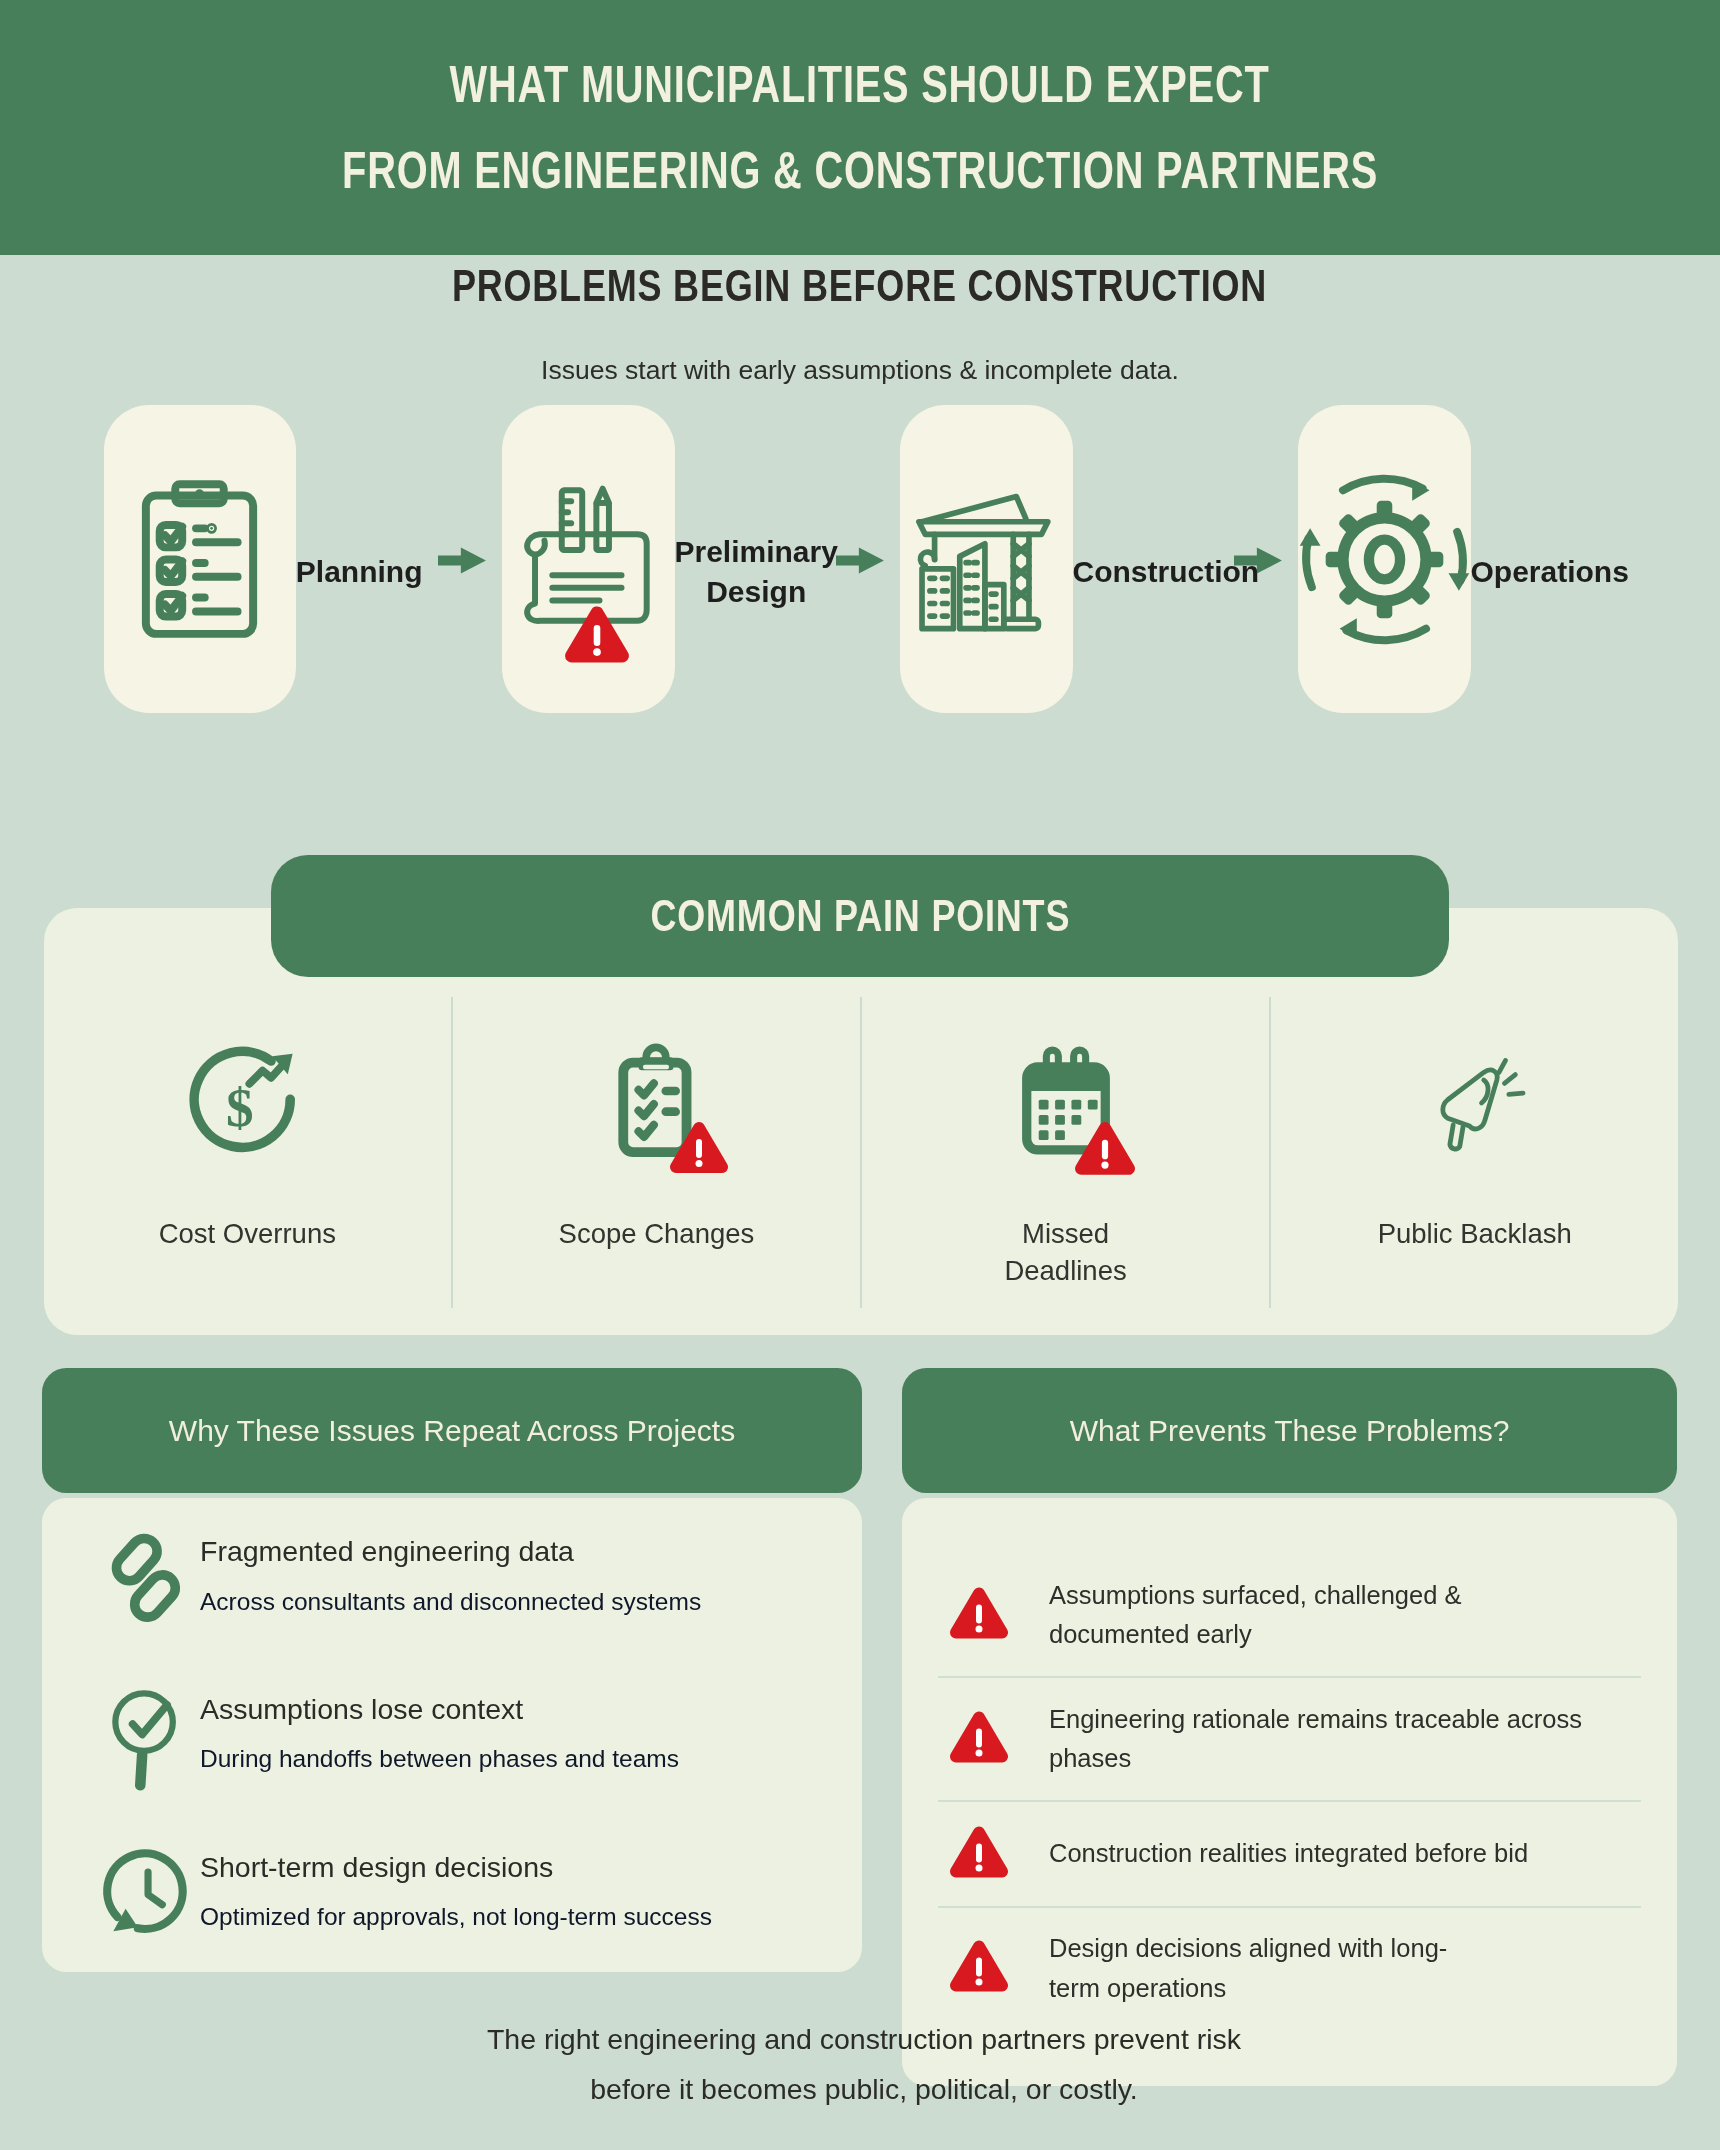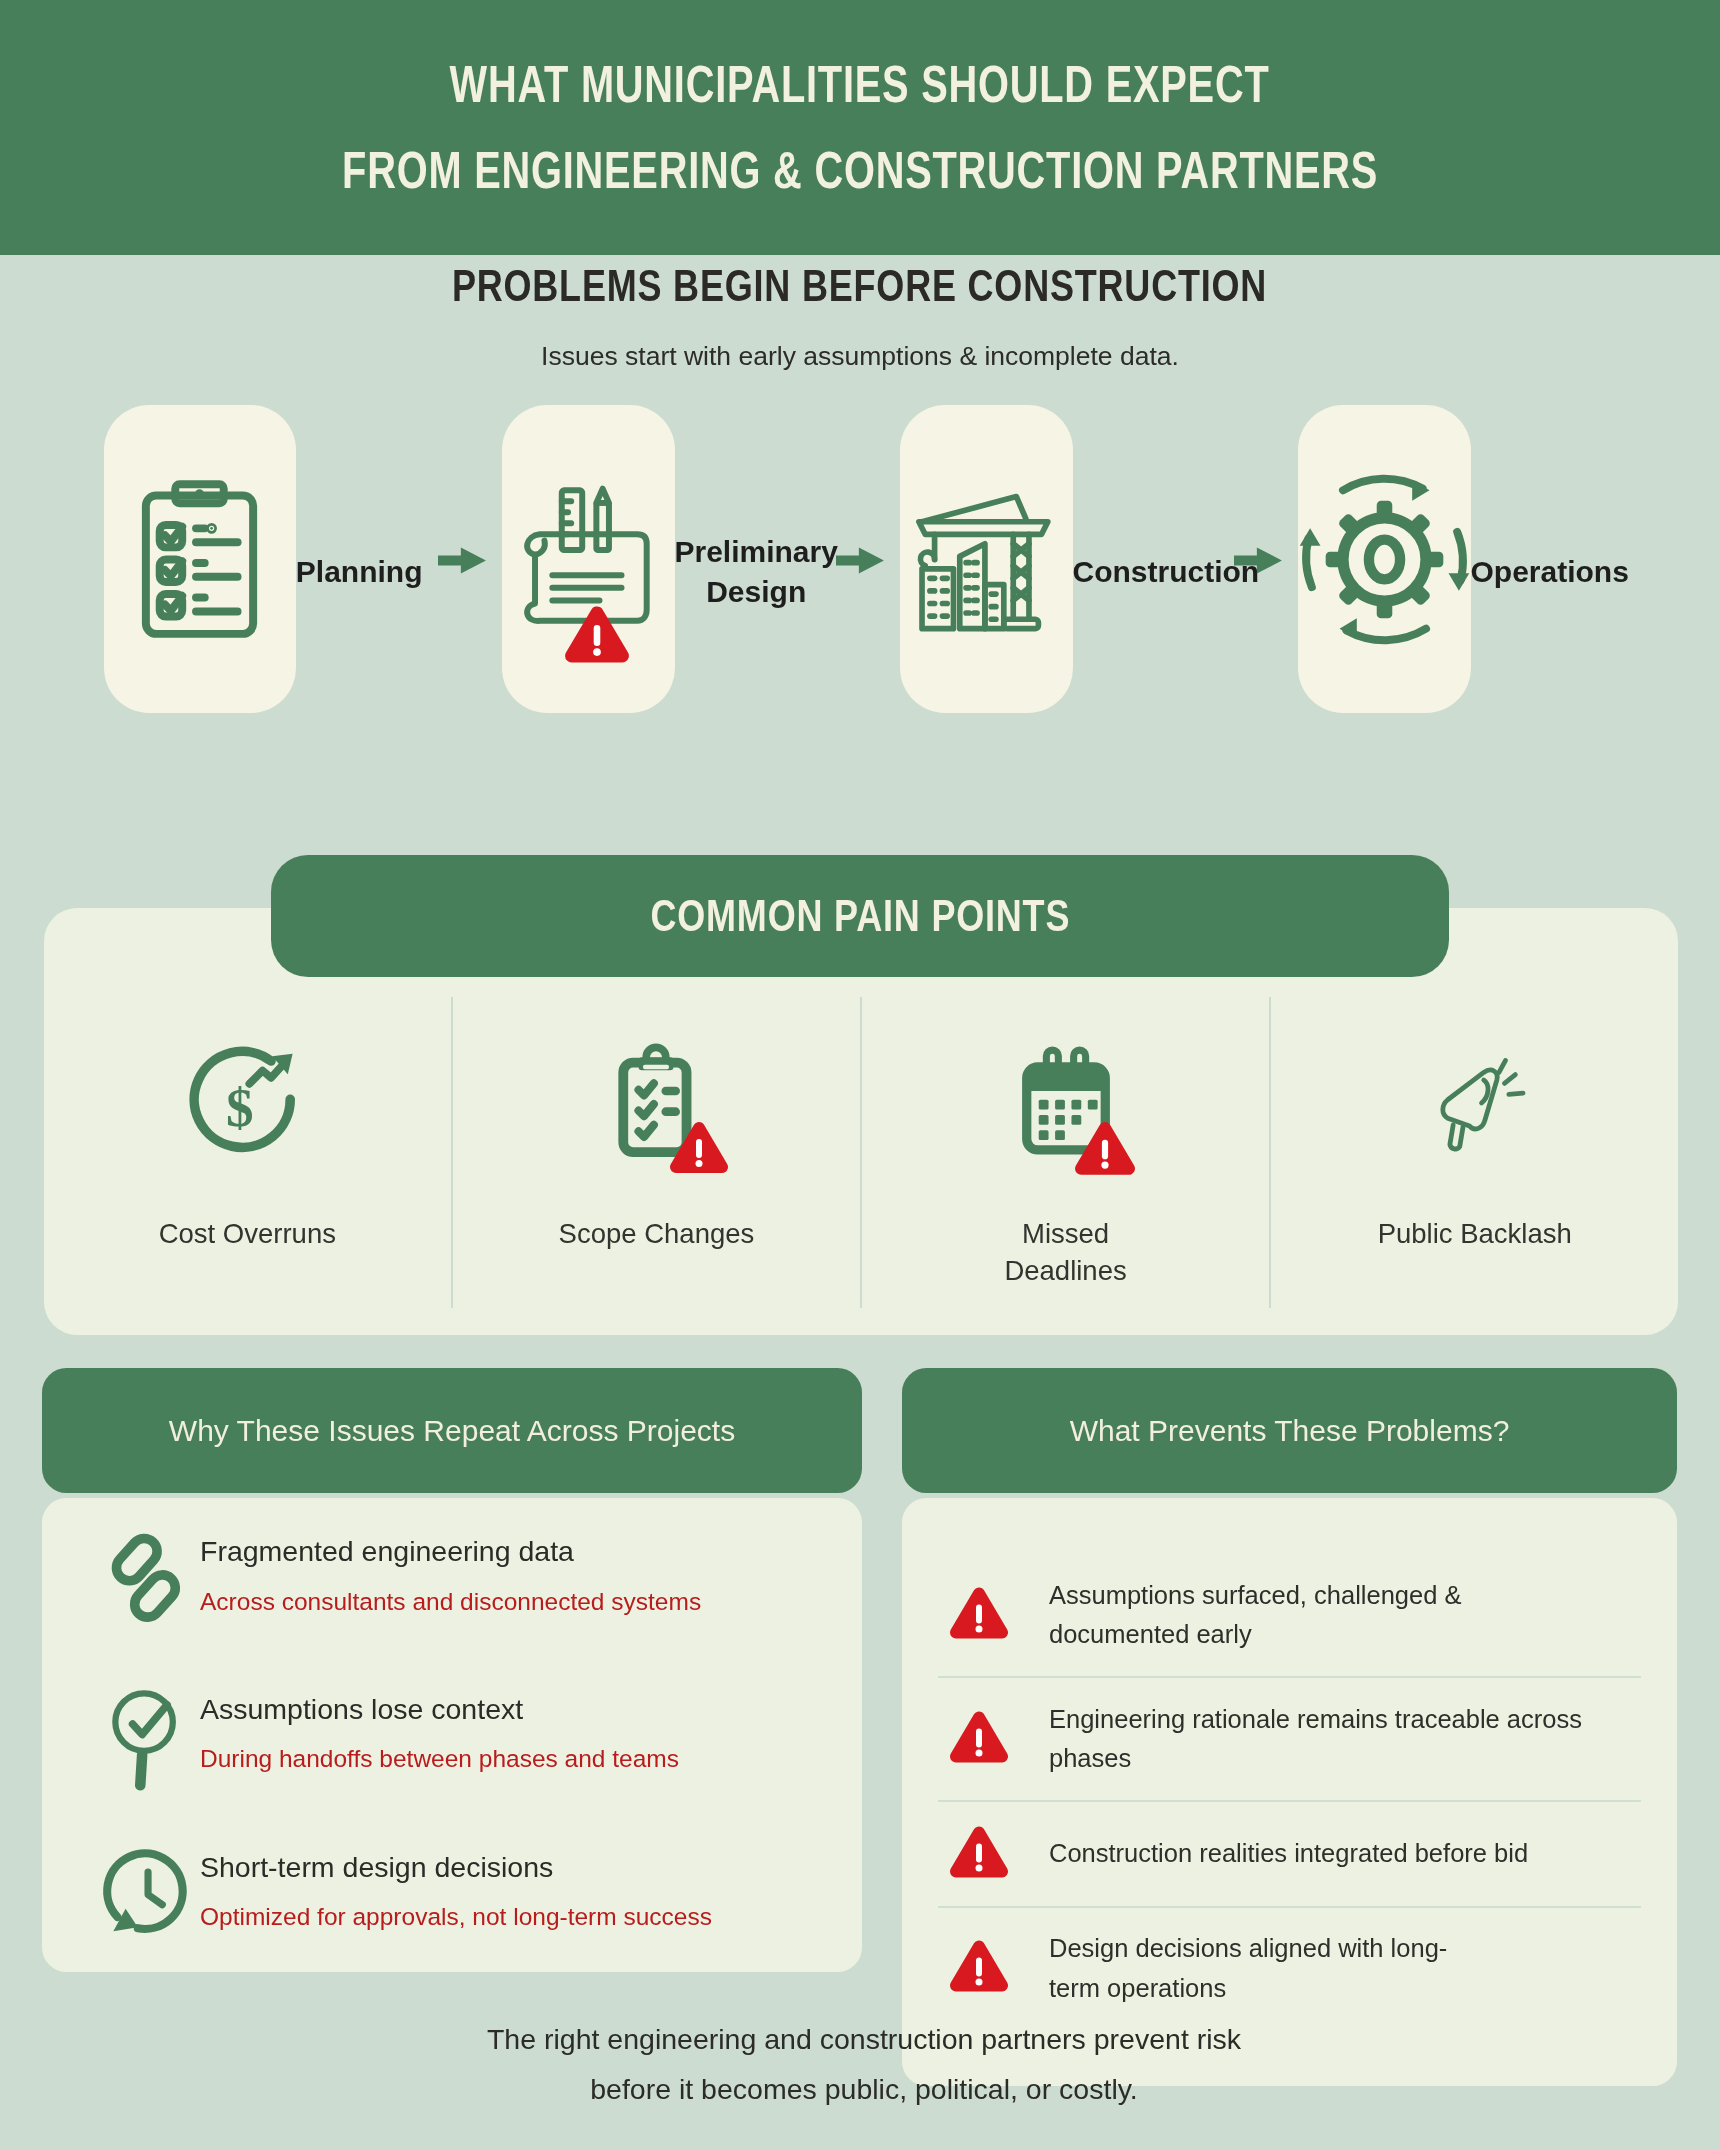--- a/index.html
+++ b/index.html
@@ -16,21 +16,21 @@
   
   .banner {
     position:absolute; left:0; top:0; width:1720px; height:255px;
     background:#487f5b; display:flex; flex-direction:column;
     align-items:center; justify-content:center; gap:26.5px;
   }
   .banner-line { font-size:51px; color:#f2f0df; text-align:center; }
   
   .section-head { position:absolute; left:0; top:260px; width:100%; text-align:center; }
   .section-head .cond { font-size:45px; color:#2b2a27; transform:scaleX(0.8); }
-  .section-sub { position:absolute; left:0; top:341px; width:100%; text-align:center;
+  .section-sub { position:absolute; left:0; top:355px; width:100%; text-align:center;
     font-size:26.5px; color:#2c2c28; }
   .stages-row {
     position:absolute; left:0; top:405px; width:100%;
     display:flex; justify-content:center; align-items:flex-start;
   }
   .stage-col { width:319px; display:flex; flex-direction:row; align-items:center; }
   .stage-card {
     width:319px; height:308px; background:#f5f4e5; border-radius:45px;
     display:flex; align-items:center; justify-content:center; position:relative;
   }
@@ -76,21 +76,21 @@
   .panel-body {
     margin-top:5.1px; background:#ecf1e1; border-radius:24.5px;
     display:flex; flex-direction:column; justify-content:center;
   }
   .panel.left  .panel-body { height:474px; padding:5.1px 0; box-sizing:border-box; }
   .panel.right .panel-body { height:588px; padding:5.1px 0; box-sizing:border-box; }
   .w-row { display:flex; align-items:center; padding:20.4px 36px 20.4px 49px; }
   .w-icon { width:109px; min-width:109px; height:117px; display:flex; align-items:center; justify-content:center; }
   .w-icon svg { width:102px; height:115px; }
   .w-title { font-size:28.5px; font-weight:500; color:#2b2b27; margin-bottom:15.3px; }
-  .w-sub { font-size:24.5px; font-weight:400; color:#b91c1c; line-height:1.45; }
+  .w-sub { font-size:24.5px; font-weight:400; color:#0f172a; line-height:1.45; }
   .panel.left .w-row.r3 .w-text { max-width:515px; }
   .hr-div { height:2px; background:#cfdfd2; margin:0 36px; }
   .p-row { display:flex; align-items:center; gap:40px; padding:21.4px 31px 21.4px 47px; }
   .p-icon { width:60px; min-width:60px; height:61px; }
   .p-icon svg { width:60px; height:57px; }
   .p-text { font-size:25.5px; color:#2e2e2a; line-height:1.55; }
   .p-row.r1 .p-text { max-width:459px; }
   .p-row.r2 .p-text { max-width:602px; }
   .p-row.r4 .p-text { max-width:449px; }
   

